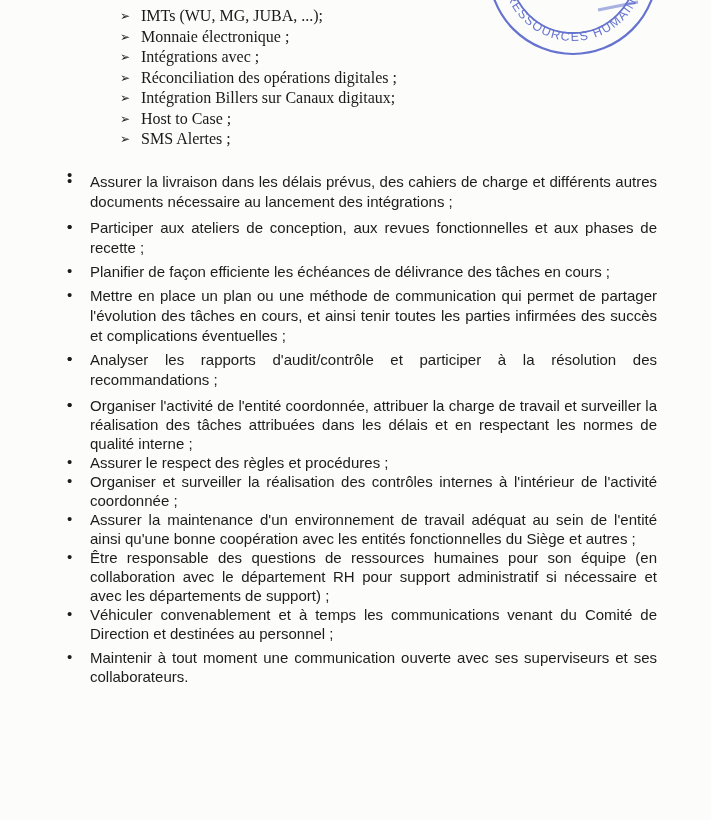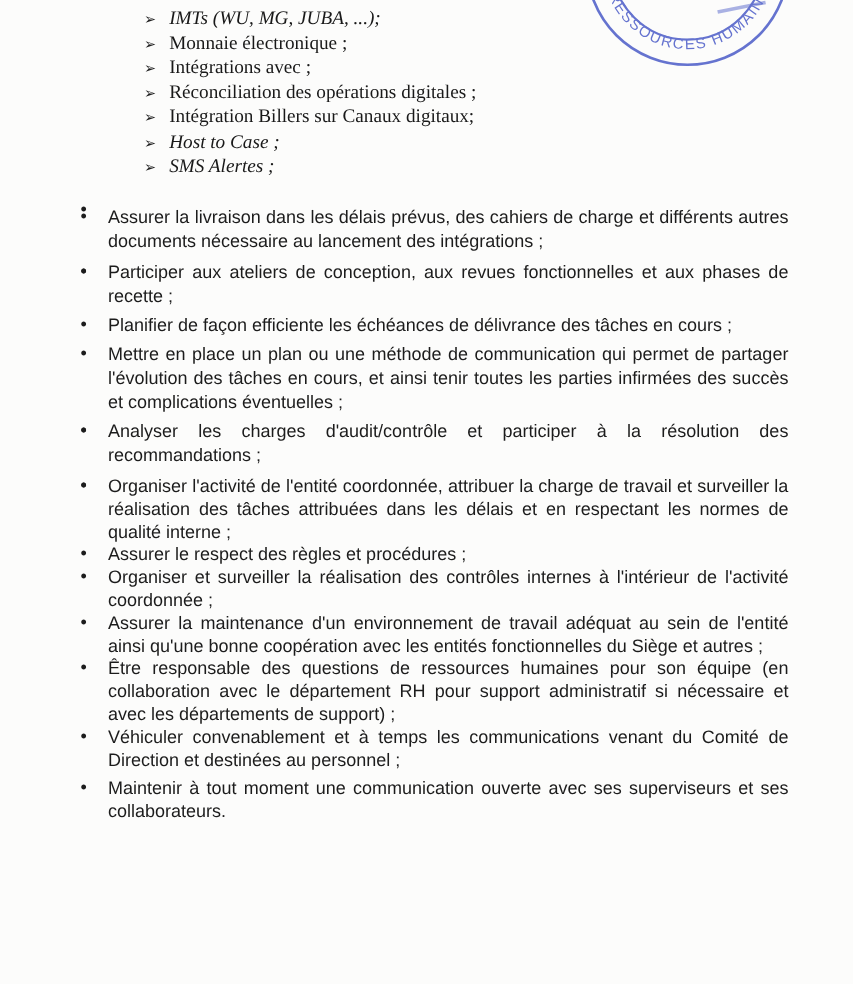--- a/index.html
+++ b/index.html
@@ -24,21 +24,21 @@
     color: #191919;
   }
   .intro-item { display: flex; }
   .arrow {
     flex: none;
     width: 21px;
     font-size: 12px;
     line-height: 20.5px;
     color: #222;
   }
-  .intro-item .it { font-style: italic; }
+  .intro-item .it { }
 
   
   .bullet-list {
     position: absolute;
     top: 166px;
     left: 65px;
     width: 592px;
     font-size: 15px;
     line-height: 20px;
     color: #1c1c1c;
@@ -139,21 +139,21 @@
     </div>
     <div class="b-item m4">
       <span class="dot">•</span>
       <span>Mettre en place un plan ou une méthode de communication qui permet de partager l'évolution des tâches en cours, et ainsi tenir toutes les parties infirmées des succès et complications éventuelles ;</span>
     </div>
     <div class="b-item m0">
       <span class="dot">•</span>
     </div>
     <div class="b-item m6">
       <span class="dot">•</span>
-      <span>Analyser les charges d'audit/contrôle et participer à la résolution des recommandations ;</span>
+      <span>Analyser les rapports d'audit/contrôle et participer à la résolution des recommandations ;</span>
     </div>
     <div class="b-item m6">
       <span class="dot">•</span>
     </div>
     <div class="b-item m0 lh19">
       <span class="dot">•</span>
       <span>Organiser l'activité de l'entité coordonnée, attribuer la charge de travail et surveiller la réalisation des tâches attribuées dans les délais et en respectant les normes de qualité interne ;</span>
     </div>
     <div class="b-item m0 lh19">
       <span class="dot">•</span>

